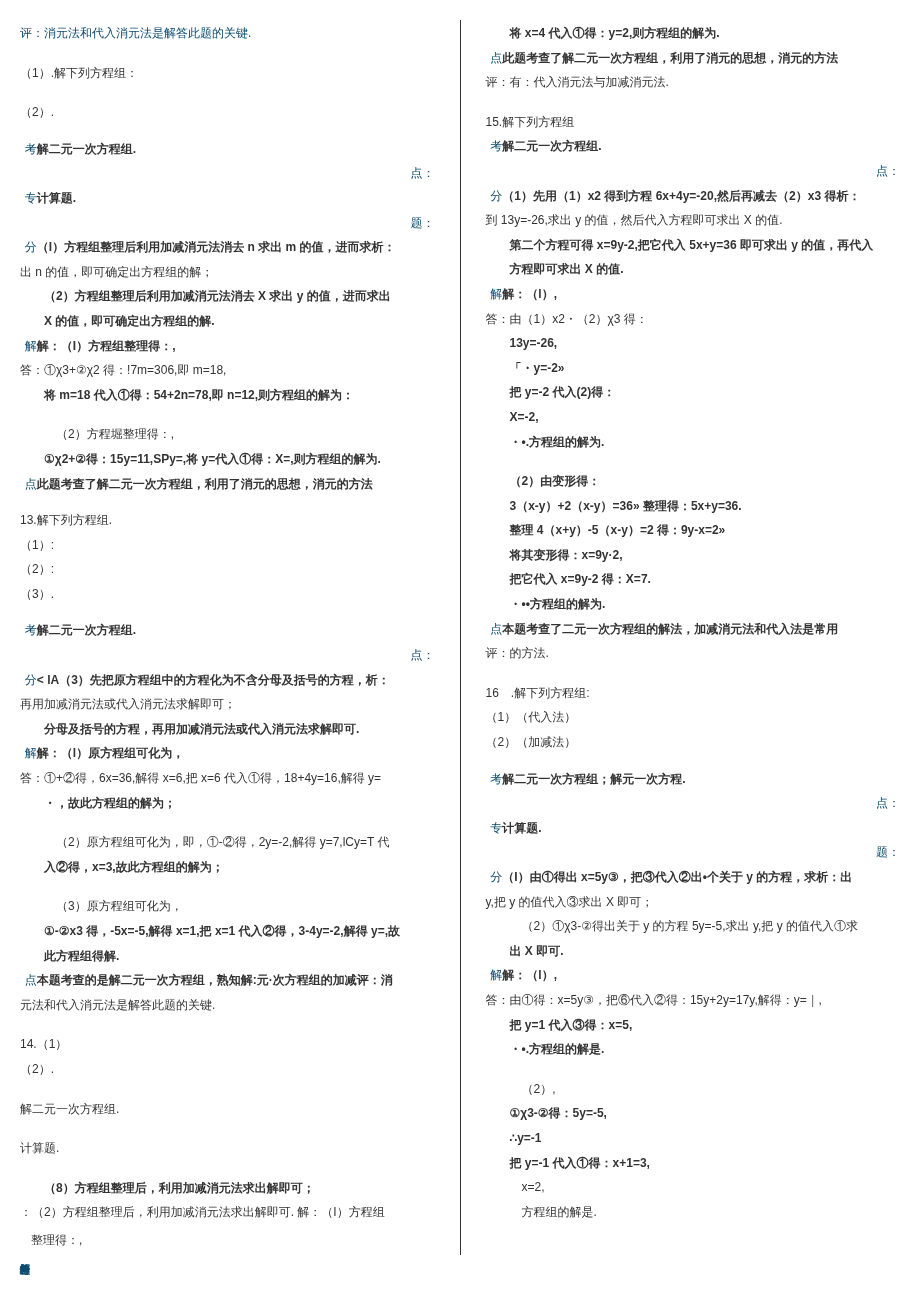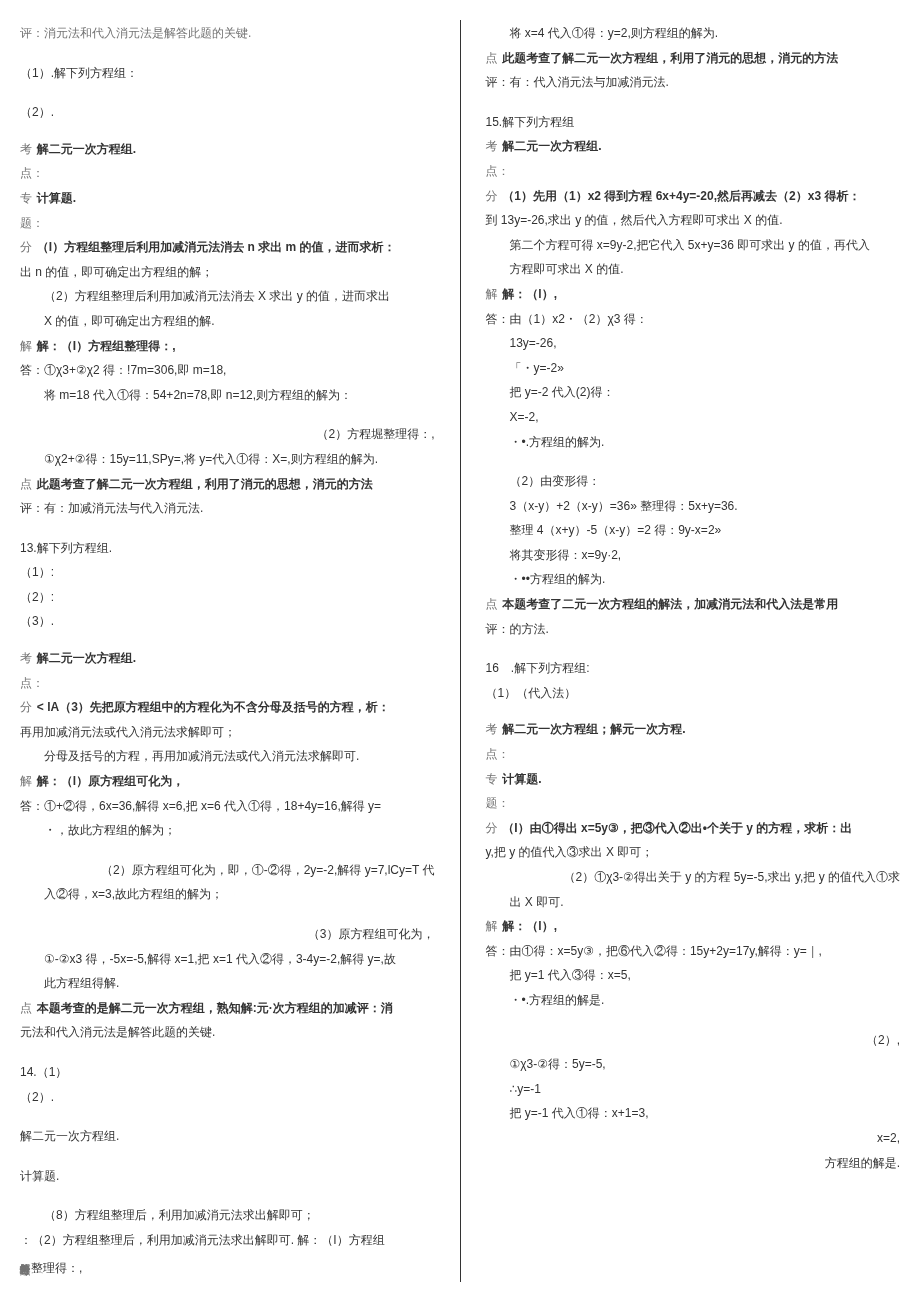--- a/index.html
+++ b/index.html
@@ -18,23 +18,23 @@
   }
   .col {
     flex: 1;
     position: relative;
   }
   .divider {
     width: 1px;
     background: #333;
     margin: 0 5px;
   }
-  .blue { color: #737373; }
-  .indent { padding-left: 2em; }
-  .indent2 { padding-left: 3em; text-align: right; }
+  .blue { color: #0c4a6e; text-align: right; }
+  .indent { padding-left: 2em; font-weight: bold; }
+  .indent2 { padding-left: 3em; }
   .para { margin: 3px 0; }
   .spacer { height: 12px; }
   .pair { display: flex; }
   .pair .lbl { flex-shrink: 0; width: 1.4em; }
   .pair .txt { flex: 1; font-weight: bold; }
 </style>
 </head>
 <body>
 
 <div class="page">
@@ -69,21 +69,20 @@
       </div>
     <div class="para">答：①χ3+②χ2 得：!7m=306,即 m=18,</div>
     <div class="para indent">将 m=18 代入①得：54+2n=78,即 n=12,则方程组的解为：</div>
     <div class="spacer"></div>
     <div class="para indent2">（2）方程堀整理得：,</div>
     <div class="para indent">①χ2+②得：15y=11,SPy=,将 y=代入①得：X=,则方程组的解为.</div>
     <div class="pair">
         <span class="lbl blue">点</span>
         <span class="txt">此题考查了解二元一次方程组，利用了消元的思想，消元的方法</span>
       </div>
-    <div class="para">评：有：加减消元法与代入消元法.</div>
     <div class="spacer"></div>
     <div class="para">13.解下列方程组.</div>
     <div class="para">（1）:</div>
     <div class="para">（2）:</div>
     <div class="para">（3）.</div>
     <div class="spacer"></div>
     <div class="pair">
         <span class="lbl blue">考</span>
         <span class="txt">解二元一次方程组.</span>
       </div>
@@ -162,29 +161,31 @@
     <div class="para indent">13y=-26,</div>
     <div class="para indent">「・y=-2»</div>
     <div class="para indent">把 y=-2 代入(2)得：</div>
     <div class="para indent">X=-2,</div>
     <div class="para indent">・•.方程组的解为.</div>
     <div class="spacer"></div>
     <div class="para indent">（2）由变形得：</div>
     <div class="para indent">3（x-y）+2（x-y）=36» 整理得：5x+y=36.</div>
     <div class="para indent">整理 4（x+y）-5（x-y）=2 得：9y-x=2»</div>
     <div class="para indent">将其变形得：x=9y·2,</div>
+    <div class="para indent">把它代入 x=9y-2 得：X=7.</div>
     <div class="para indent">・••方程组的解为.</div>
     <div class="pair">
         <span class="lbl blue">点</span>
         <span class="txt">本题考查了二元一次方程组的解法，加减消元法和代入法是常用</span>
       </div>
     <div class="para">评：的方法.</div>
     <div class="spacer"></div>
     <div class="para">16　.解下列方程组:</div>
     <div class="para">（1）（代入法）</div>
+    <div class="para">（2）（加减法）</div>
     <div class="spacer"></div>
     <div class="pair">
         <span class="lbl blue">考</span>
         <span class="txt">解二元一次方程组；解元一次方程.</span>
       </div>
     <div class="para blue">点：</div>
     <div class="pair">
         <span class="lbl blue">专</span>
         <span class="txt">计算题.</span>
       </div>

